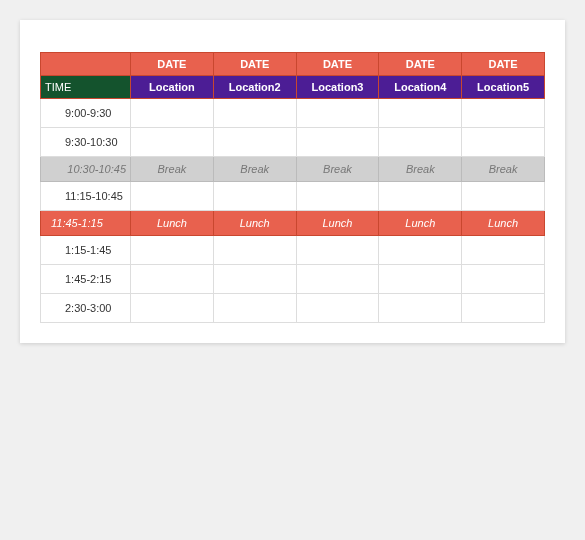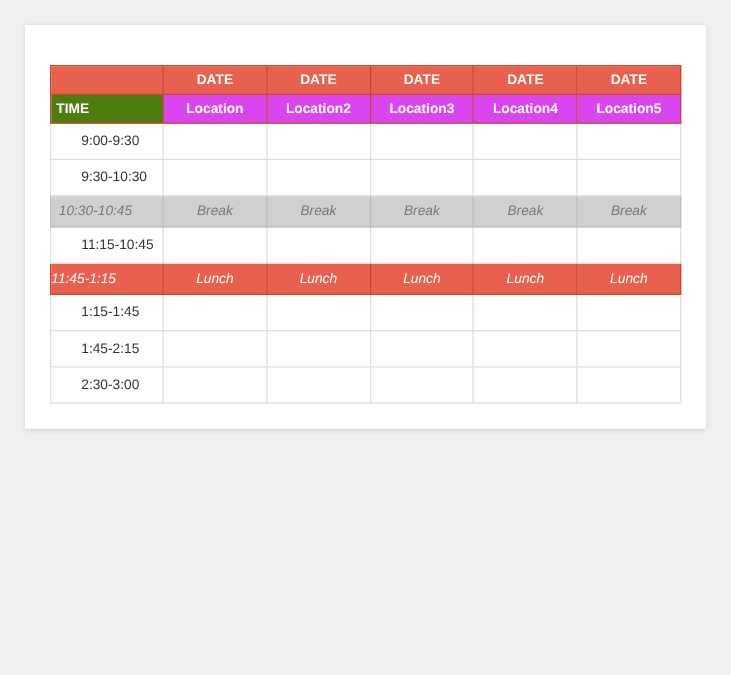--- a/index.html
+++ b/index.html
@@ -53,32 +53,32 @@
       font-size: 11px;
       text-align: center;
       padding: 5px 20px;
       border: 1px solid #c9472f;
     }
     .row-date th.time-col {
       background-color: #e8614e;
     }
     
     .row-location th {
-      background-color: #d946ef;
+      background-color: #4c1d95;
       color: #fff;
       font-weight: bold;
       font-size: 11px;
       text-align: center;
       padding: 5px 4px;
       border: 1px solid #c9472f;
     }
     .row-location th.time-col {
-      background-color: #4d7c0f;
-      color: #fff;
-      font-weight: bold;
+      background-color: #14532d;
+      color: #fff;
+      font-weight: normal;
       text-align: left;
     }
     
     .row-regular td {
       background-color: #fff;
       color: #333;
       font-size: 11px;
       padding: 8px 4px;
       border: 1px solid #ddd;
     }
@@ -92,36 +92,36 @@
     .row-break td {
       background-color: #d0d0d0;
       color: #777;
       font-style: italic;
       font-size: 11px;
       text-align: center;
       padding: 6px 4px;
       border: 1px solid #bbb;
     }
     .row-break td.time-col {
-      text-align: left;
+      text-align: right;
       padding-left: 6px;
     }
     
     .row-lunch td {
       background-color: #e8614e;
       color: #fff;
       font-style: italic;
       font-size: 11px;
       text-align: center;
       padding: 6px 4px;
       border: 1px solid #c9472f;
     }
     .row-lunch td.time-col {
       text-align: left;
-      padding-left: 0;
+      padding-left: 10px;
     }
     td.time-col, th.time-col {
       width: 90px;
     }
     td:not(.time-col), th:not(.time-col) {
       width: calc((100% - 90px) / 5);
       text-align: center;
     }
   </style>
 </head>

